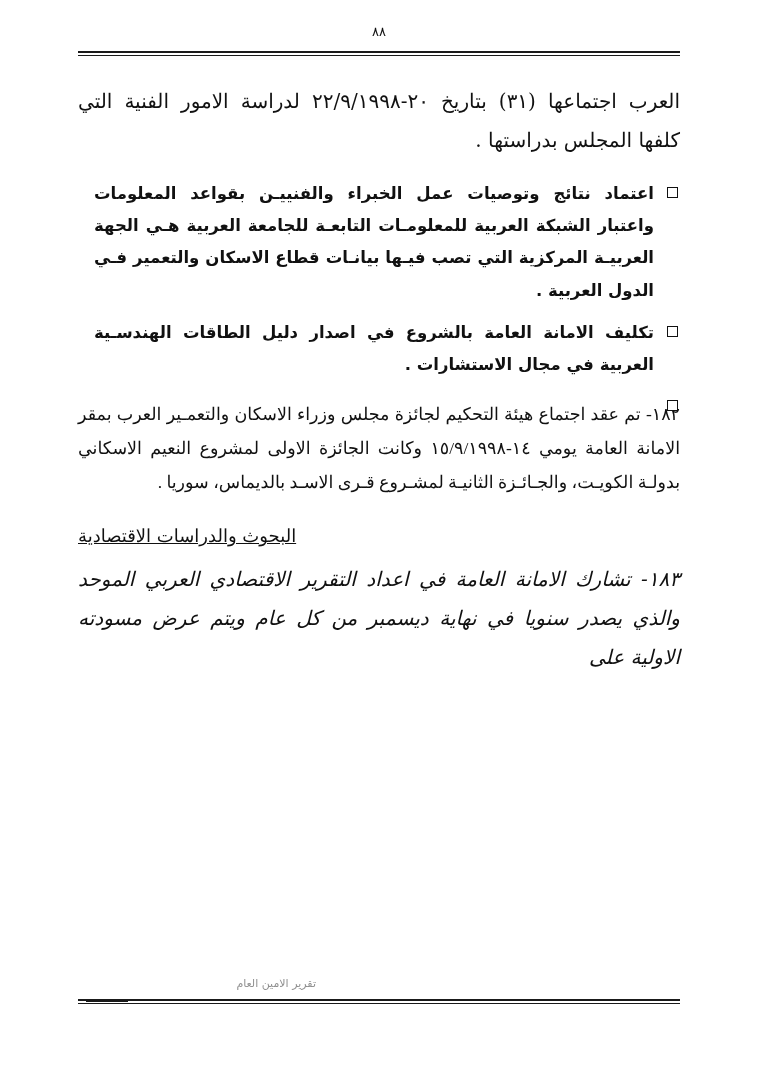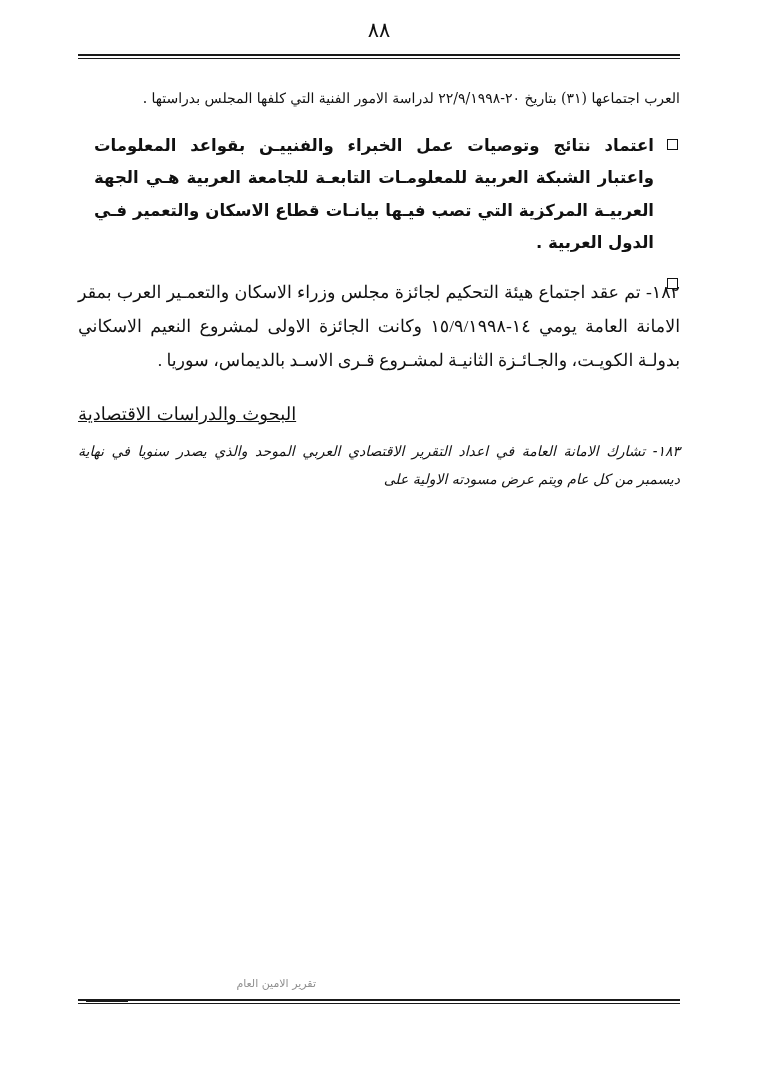--- a/index.html
+++ b/index.html
@@ -16,23 +16,23 @@
     overflow: hidden;
   }
   .page {
     position: absolute;
     inset: 0;
     padding: 0;
   }
   .page-number {
     text-align: center;
     font-family: "DejaVu Serif", serif;
-    font-size: 21px;
+    font-size: 13px;
     letter-spacing: 2px;
-    margin-top: 18px;
+    margin-top: 24px;
     color: #101010;
   }
   .rule-top {
     margin: 12px 78px 0 78px;
     border-top: 2px solid #1a1a1a;
     border-bottom: 1px solid #1a1a1a;
     height: 2px;
   }
   .content {
     margin: 26px 78px 0 78px;
@@ -42,21 +42,21 @@
   p.para {
     margin: 0 0 18px 0;
     font-size: 17.5px;
     line-height: 1.95;
     font-family: Liberation Serif, serif;
     text-align: justify;
     text-justify: inter-word;
   }
   p.para.serifish {
     font-family: "DejaVu Serif", serif;
-    font-size: 14px;
+    font-size: 20px;
   }
   p.numbered {
     margin-bottom: 14px;
   }
   .bullets {
     margin: 0 0 16px 16px;
     padding: 0;
     list-style: none;
   }
   .bullets li {
@@ -138,20 +138,24 @@
     <p class="para serifish">العرب اجتماعها (٣١) بتاريخ ٢٠-٢٢/٩/١٩٩٨ لدراسة الامور الفنية التي كلفها المجلس بدراستها .</p>
 
 
     <ul class="bullets">
       <li>
         <span class="sq"></span>
         <span>اعتماد نتائج وتوصيات عمل الخبراء والفنييـن بقواعد المعلومات واعتبار الشبكة العربية للمعلومـات التابعـة للجامعة العربية هـي الجهة العربيـة المركزية التي تصب فيـها بيانـات قطاع الاسكان والتعمير فـي الدول العربية .</span>
       </li>
       <li>
         <span class="sq"></span>
+        <span>تكليف الامانة العامة بالشروع في اصدار دليل الطاقات الهندسـية العربية في مجال الاستشارات .</span>
+      </li>
+      <li>
+        <span class="sq"></span>
       </li>
     </ul>
 
     <p class="para">١٨٢- تم عقد اجتماع هيئة التحكيم لجائزة مجلس وزراء الاسكان والتعمـير العرب بمقر الامانة العامة يومي ١٤-١٥/٩/١٩٩٨ وكانت الجائزة الاولى لمشروع النعيم الاسكاني بدولـة الكويـت، والجـائـزة الثانيـة لمشـروع قـرى الاسـد بالديماس، سوريا .</p>
 
     <div class="section-heading">البحوث والدراسات الاقتصادية</div>
 
     <div class="last-block">
       <p class="para serifish">١٨٣- تشارك الامانة العامة في اعداد التقرير الاقتصادي العربي الموحد والذي يصدر سنويا في نهاية ديسمبر من كل عام ويتم عرض مسودته الاولية على</p>
     </div>

